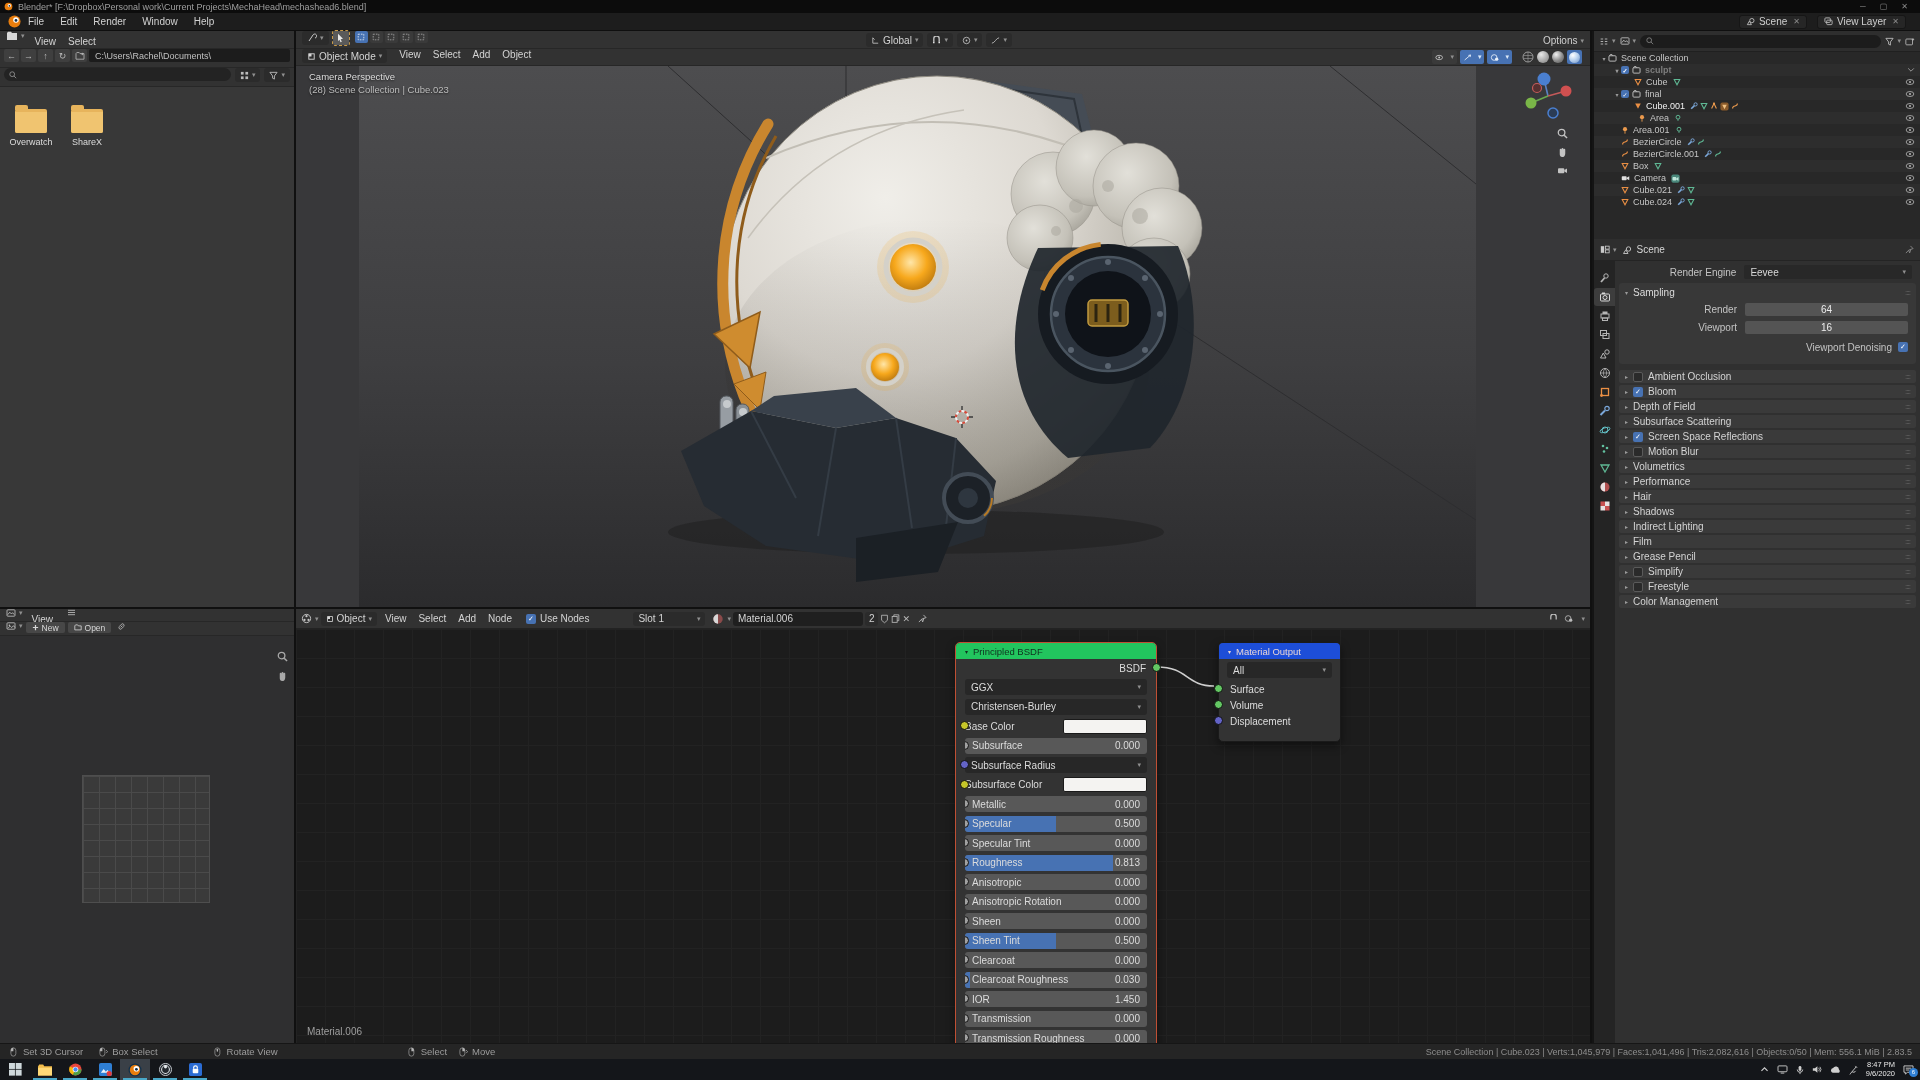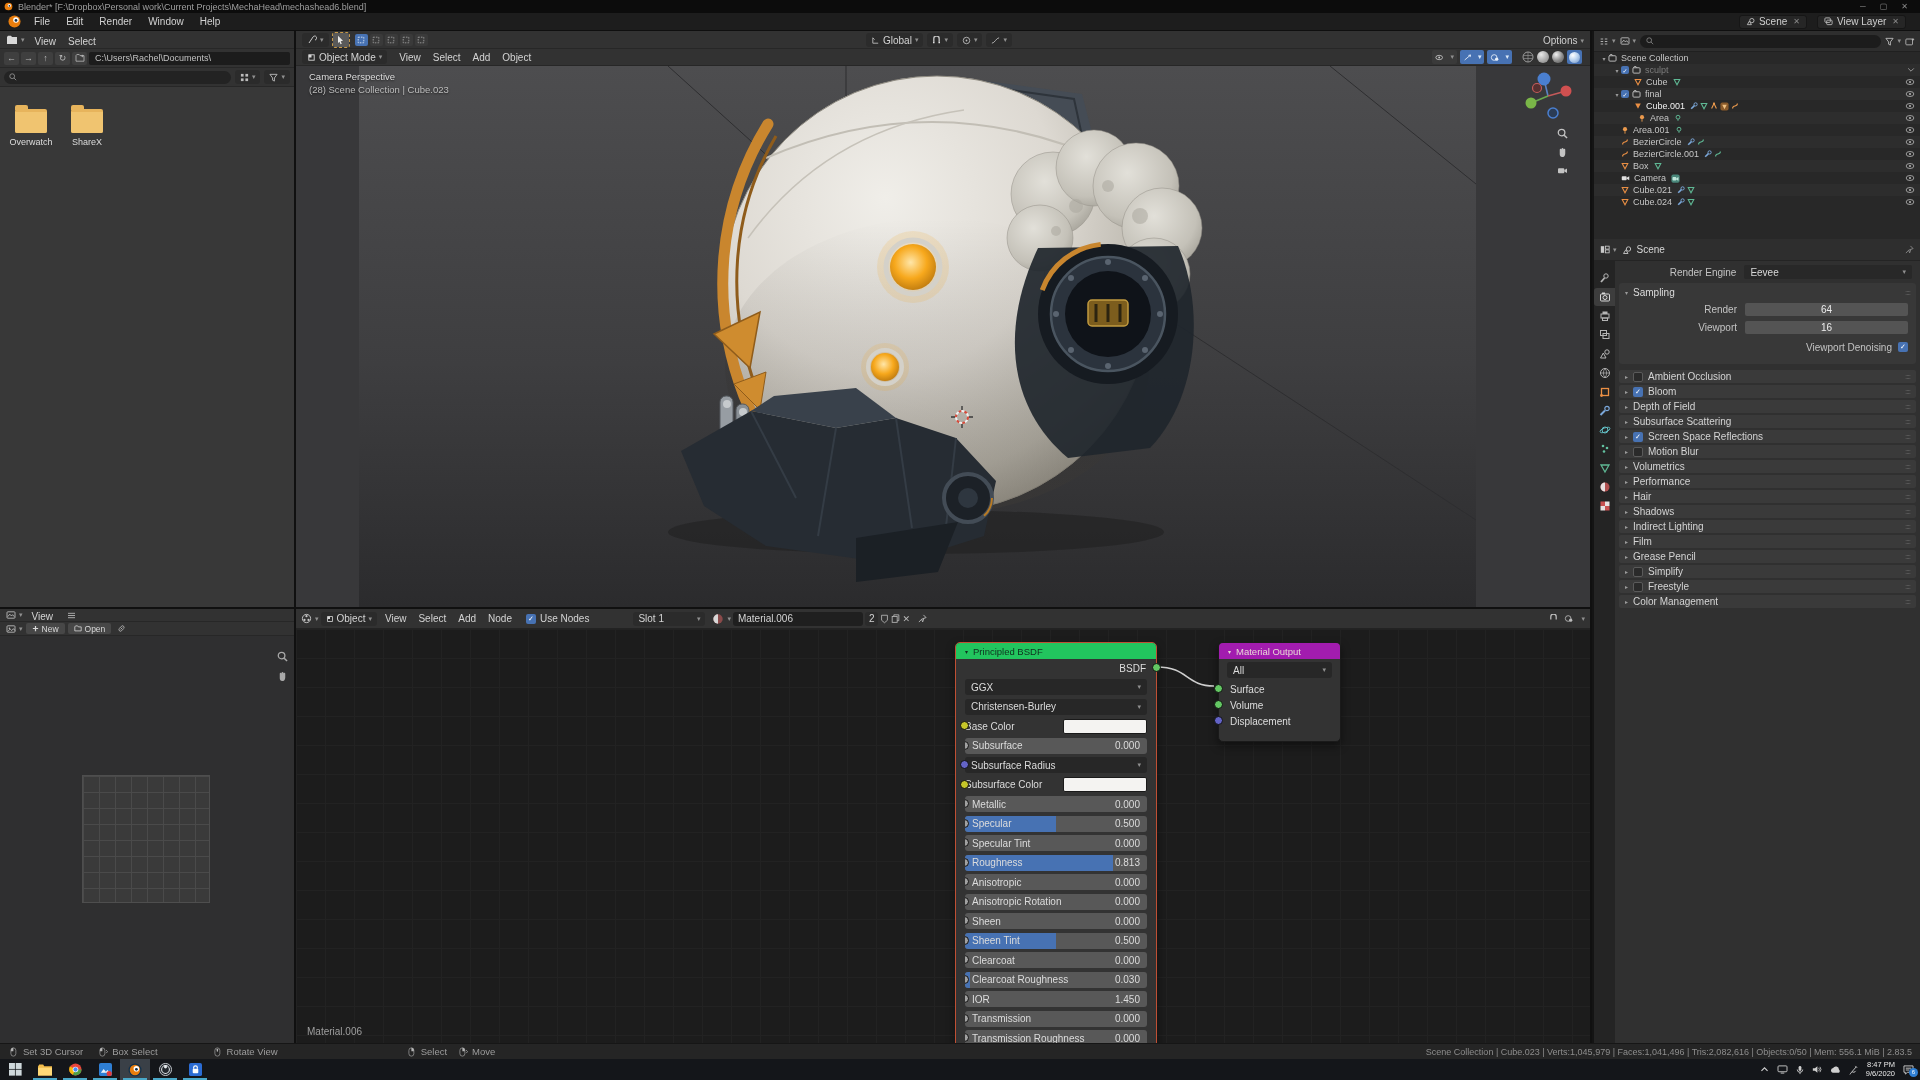--- a/index.html
+++ b/index.html
@@ -8,30 +8,30 @@
 .abs{position:absolute}
 .row{display:flex;align-items:center}
 .icn{display:inline-flex;align-items:center;justify-content:center;line-height:0}
 .icn svg{display:block}
 .chev{font-size:7px;color:#909090;margin-left:3px}
 
 #titlebar{left:0;top:0;width:1920px;height:13px;background:#0c0c0c;display:flex;align-items:center;padding:0 4px;font-size:9px;color:#9f9f9f}
 #titlebar .wctl{margin-left:auto;display:flex;gap:14px;padding-right:8px;color:#8a8a8a;font-size:8px}
 
 #topbar{left:0;top:13px;width:1920px;height:18px;background:#1d1d1d;display:flex;align-items:center;border-bottom:1px solid #0f0f0f}
-#tb-menus{display:flex;gap:2px;margin-left:6px}
+#tb-menus{display:flex;gap:2px;}
 #tb-menus .mi{padding:2px 7px;font-size:10px;color:#d2d2d2;border-radius:3px}
 #tb-tabs{display:flex;margin-left:26px;height:18px;align-items:flex-end}
 #tb-tabs .tab{padding:3px 9px;font-size:10px;color:#9a9a9a;border-radius:4px 4px 0 0}
 #tb-tabs .tab.active{background:#4f4f4f;color:#ebebeb}
 #tb-right{margin-left:auto;display:flex;align-items:center;gap:10px;margin-right:14px;font-size:10px;color:#cfcfcf}
 .tb-chip{display:flex;align-items:center;gap:4px;background:#262626;border:1px solid #161616;border-radius:3px;padding:1px 6px;height:14px}
 .tb-chip .x{color:#8a8a8a;font-size:8px;margin-left:2px}
 
-.bar{background:#323232;display:flex;align-items:center;border-bottom:1px solid #272727}
+.bar{background:#323232;display:flex;align-items:flex-start;border-bottom:1px solid #272727}
 .menu-txt{font-size:10px;color:#d4d4d4;padding:0 6px}
 .chip{display:flex;align-items:center;background:#2b2b2b;border-radius:3px;height:14px;padding:0 5px;font-size:10px;color:#d4d4d4}
 
 #filebrowser{left:0;top:31px;width:294px;height:576px;background:#383838}
 #fb-bar1{height:18px}
 #fb-bar2{height:19px;gap:2px;padding:0 4px}
 #fb-bar3{height:19px;gap:4px;padding:0 4px}
 .navbtn{width:15px;height:13px;background:#3f3f3f;border-radius:2px;color:#b9b9b9;font-size:9px;display:flex;align-items:center;justify-content:center}
 #fb-path{flex:1;height:13px;background:#1c1c1c;border-radius:2px;font-size:9px;color:#c0c0c0;padding:0 6px;display:flex;align-items:center;white-space:nowrap;overflow:hidden}
 #fb-search{flex:1;height:13px;background:#232323;border-radius:7px;display:flex;align-items:center;padding:0 5px;gap:4px;font-size:9px;color:#9a9a9a}
@@ -67,21 +67,21 @@
 #ie-side{position:absolute;right:6px;top:42px;display:flex;flex-direction:column;gap:9px}
 
 #shadereditor{left:296px;top:609px;width:1294px;height:434px;background:#1c1c1c}
 #se-header{height:20px;background:#323232;display:flex;align-items:center;border-bottom:1px solid #232323;padding:0 5px;gap:2px}
 #se-content{position:relative;width:1294px;height:414px;overflow:hidden;background-color:#1c1c1c;background-image:linear-gradient(#222 1px,transparent 1px),linear-gradient(90deg,#222 1px,transparent 1px);background-size:29px 29px}
 .node{position:absolute;background:#333;border-radius:5px;box-shadow:0 4px 10px rgba(0,0,0,.45)}
 #bsdf-node{left:659px;top:13px;width:202px;height:500px;border:1px solid #bf4f34}
 #out-node{left:922px;top:13px;width:123px;height:100px;border:1px solid #1a1a1a}
 .nhead{height:16px;border-radius:4px 4px 0 0;display:flex;align-items:center;padding:0 9px;font-size:9.5px;color:#e8e8e8;overflow:hidden;white-space:nowrap}
 #bsdf-node .nhead{background:#22c55e;color:#10311f}
-#out-node .nhead{background:#a21caf;color:#e8d6d6}
+#out-node .nhead{background:#1d4ed8;color:#e8d6d6}
 .nout{height:18px;display:flex;align-items:center;justify-content:flex-end;padding:0 10px;font-size:10px;color:#dedede;position:relative}
 #bsdf-rows{padding:2px 9px 0}
 .nrow{height:16px;margin-bottom:3.5px;border-radius:3px;position:relative;font-size:10px;display:flex;align-items:center;color:#dcdcdc}
 .nrow.dd{background:#272727;padding:0 6px;justify-content:space-between}
 .nrow.val{background:#585858;overflow:hidden}
 .nrow.val .fill{position:absolute;left:0;top:0;bottom:0;background:#4772b3}
 .nrow.val .lab{position:relative;margin-left:7px;flex:1;white-space:nowrap}
 .nrow.val .v{position:relative;margin-right:7px}
 .nrow.col{justify-content:space-between}
 .nrow.col .sw{width:84px;height:15px;background:#f4f3f1;border-radius:2px;border:1px solid #1a1a1a}
@@ -902,67 +902,67 @@
           <div class="olrow" style="padding-left: 6px;">
             <span class="exp">▾</span>
             <span class="icn">
               <svg width="9" height="8" viewBox="0 0 10 9">
                 <rect x="1" y="2" width="8" height="6" rx="1" fill="none" stroke="#c8c8c8"></rect>
                 <path d="M1.5 2 l1-1.3 h2 l1 1.3" fill="none" stroke="#c8c8c8"></path>
               </svg>
             </span>
             <span class="lbl">Scene Collection</span>
           </div>
+          <div class="olrow" style="padding-left: 19px; font-weight: bold;">
+            <span class="exp">▾</span>
+            <span class="olcheck">✓</span>
+            <span class="icn">
+              <svg width="9" height="8" viewBox="0 0 10 9">
+                <rect x="1" y="2" width="8" height="6" rx="1" fill="none" stroke="#c8c8c8"></rect>
+                <path d="M1.5 2 l1-1.3 h2 l1 1.3" fill="none" stroke="#c8c8c8"></path>
+              </svg>
+            </span>
+            <span class="lbl dim">sculpt</span>
+            <span class="right-ic icn">
+              <svg width="8" height="6" viewBox="0 0 10 7">
+                <path d="M1.5 1.5 L5 5 L8.5 1.5" fill="none" stroke="#9a9a9a" stroke-width="1.2"></path>
+              </svg>
+            </span>
+          </div>
+          <div class="olrow" style="padding-left: 32px;">
+            <span class="exp"></span>
+            <span class="icn">
+              <svg width="8" height="8" viewBox="0 0 10 10">
+                <polygon points="1.5,2 8.5,2 5,8.5" fill="none" stroke="#ea8f44" stroke-width="1.3"></polygon>
+              </svg>
+            </span>
+            <span class="lbl">Cube</span>
+            <span class="extras">
+              <span class="icn">
+                <svg width="8" height="8" viewBox="0 0 10 10">
+                  <polygon points="1.5,2 8.5,2 5,8.5" fill="none" stroke="#5fb894" stroke-width="1.3"></polygon>
+                </svg>
+              </span>
+            </span>
+            <span class="right-ic icn">
+              <svg width="10" height="8" viewBox="0 0 12 9">
+                <ellipse cx="6" cy="4.5" rx="4.6" ry="3" fill="none" stroke="#b0b0b0"></ellipse>
+                <circle cx="6" cy="4.5" r="1.3" fill="#b0b0b0"></circle>
+              </svg>
+            </span>
+          </div>
           <div class="olrow" style="padding-left: 19px;">
             <span class="exp">▾</span>
             <span class="olcheck">✓</span>
             <span class="icn">
               <svg width="9" height="8" viewBox="0 0 10 9">
                 <rect x="1" y="2" width="8" height="6" rx="1" fill="none" stroke="#c8c8c8"></rect>
                 <path d="M1.5 2 l1-1.3 h2 l1 1.3" fill="none" stroke="#c8c8c8"></path>
               </svg>
             </span>
-            <span class="lbl dim">sculpt</span>
-            <span class="right-ic icn">
-              <svg width="8" height="6" viewBox="0 0 10 7">
-                <path d="M1.5 1.5 L5 5 L8.5 1.5" fill="none" stroke="#9a9a9a" stroke-width="1.2"></path>
-              </svg>
-            </span>
-          </div>
-          <div class="olrow" style="padding-left: 32px;">
-            <span class="exp"></span>
-            <span class="icn">
-              <svg width="8" height="8" viewBox="0 0 10 10">
-                <polygon points="1.5,2 8.5,2 5,8.5" fill="none" stroke="#ea8f44" stroke-width="1.3"></polygon>
-              </svg>
-            </span>
-            <span class="lbl">Cube</span>
-            <span class="extras">
-              <span class="icn">
-                <svg width="8" height="8" viewBox="0 0 10 10">
-                  <polygon points="1.5,2 8.5,2 5,8.5" fill="none" stroke="#5fb894" stroke-width="1.3"></polygon>
-                </svg>
-              </span>
-            </span>
-            <span class="right-ic icn">
-              <svg width="10" height="8" viewBox="0 0 12 9">
-                <ellipse cx="6" cy="4.5" rx="4.6" ry="3" fill="none" stroke="#b0b0b0"></ellipse>
-                <circle cx="6" cy="4.5" r="1.3" fill="#b0b0b0"></circle>
-              </svg>
-            </span>
-          </div>
-          <div class="olrow" style="padding-left: 19px;">
-            <span class="exp">▾</span>
-            <span class="olcheck">✓</span>
-            <span class="icn">
-              <svg width="9" height="8" viewBox="0 0 10 9">
-                <rect x="1" y="2" width="8" height="6" rx="1" fill="none" stroke="#c8c8c8"></rect>
-                <path d="M1.5 2 l1-1.3 h2 l1 1.3" fill="none" stroke="#c8c8c8"></path>
-              </svg>
-            </span>
             <span class="lbl">final</span>
             <span class="right-ic icn">
               <svg width="10" height="8" viewBox="0 0 12 9">
                 <ellipse cx="6" cy="4.5" rx="4.6" ry="3" fill="none" stroke="#b0b0b0"></ellipse>
                 <circle cx="6" cy="4.5" r="1.3" fill="#b0b0b0"></circle>
               </svg>
             </span>
           </div>
           <div class="olrow" style="padding-left: 32px;">
             <span class="exp"></span>

